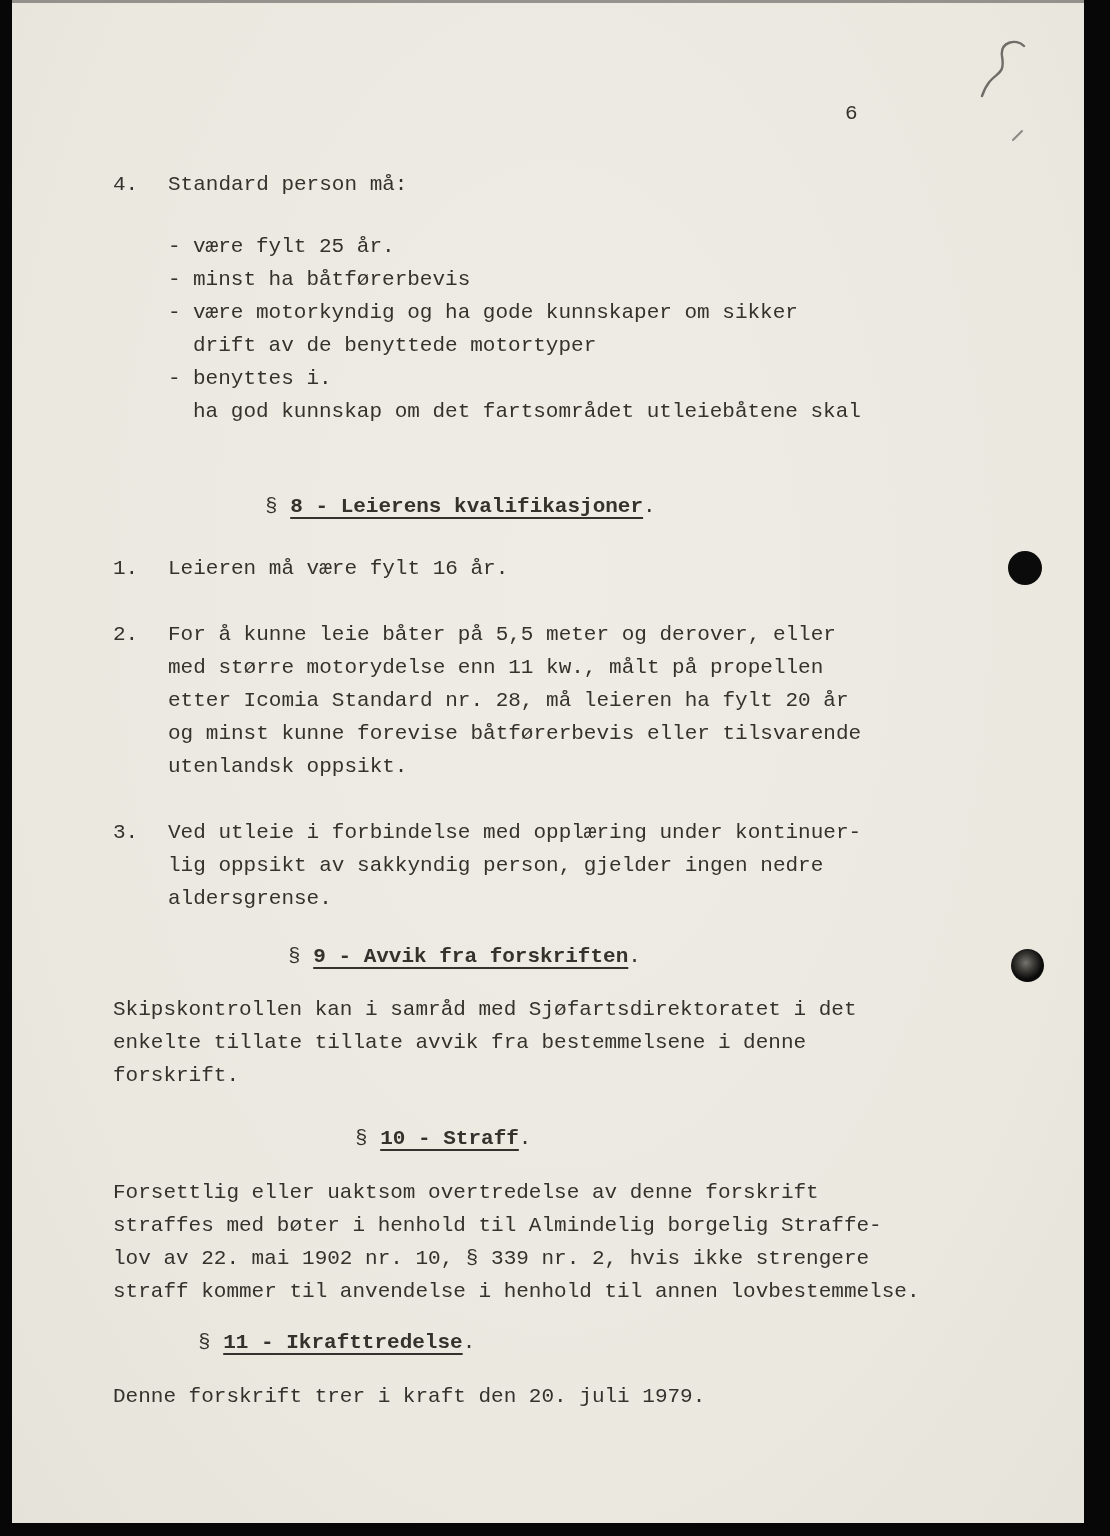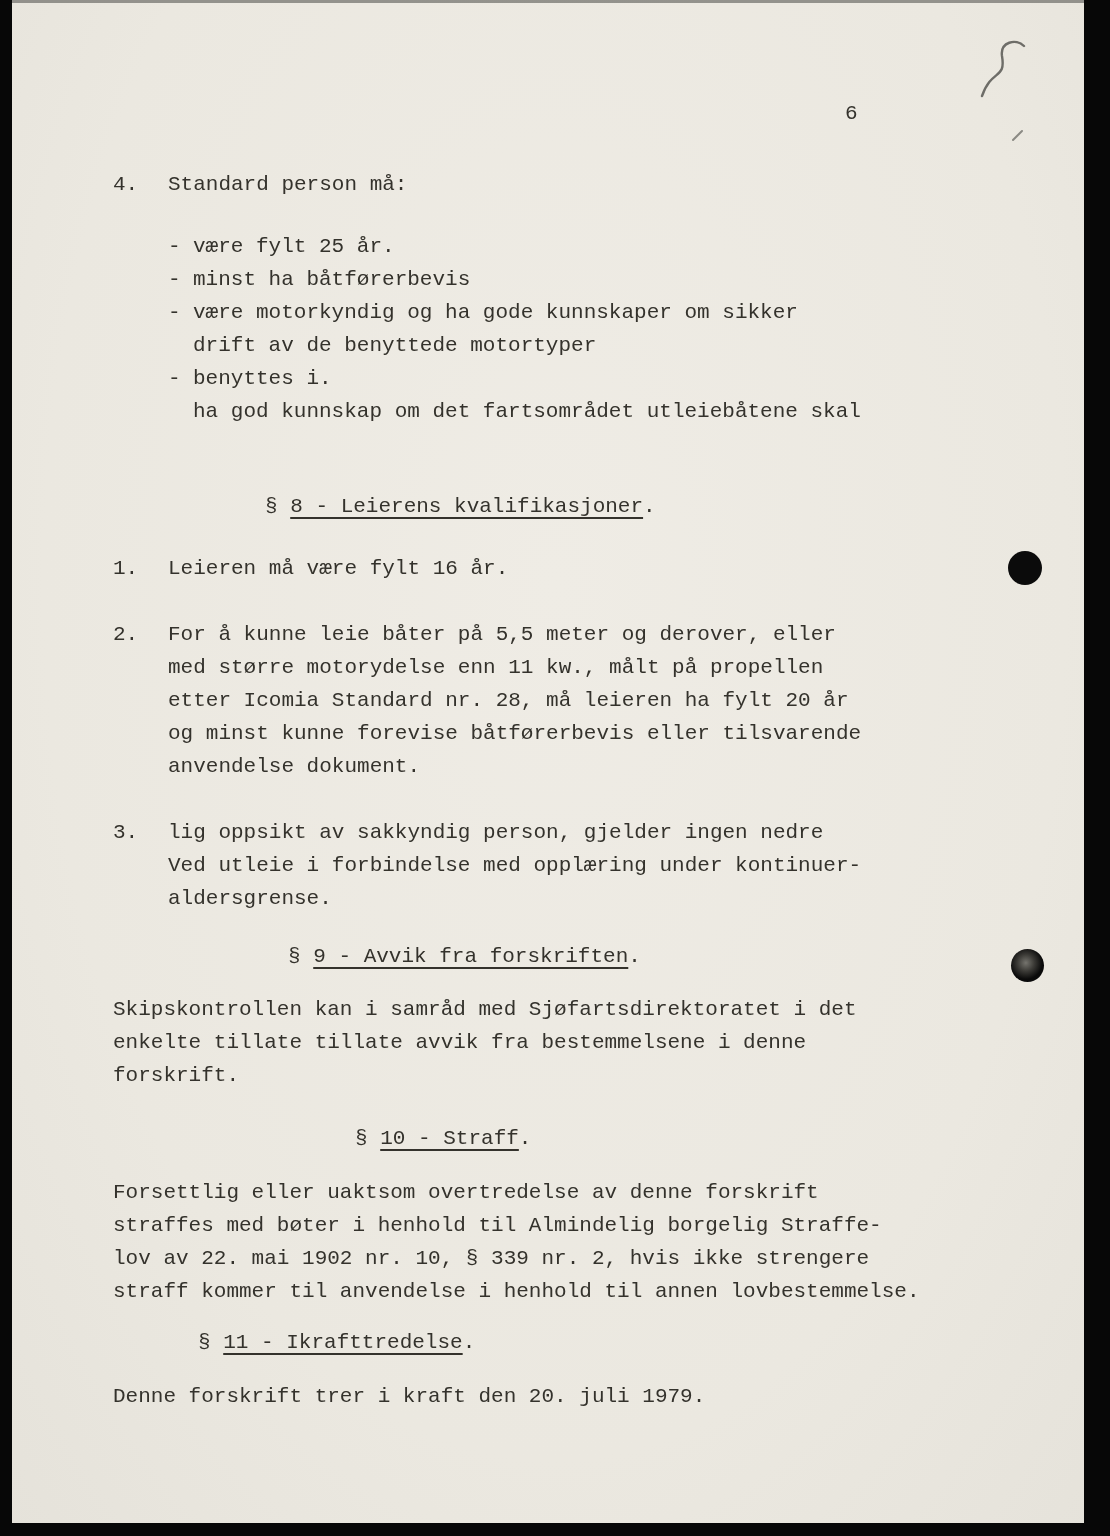--- a/index.html
+++ b/index.html
@@ -26,21 +26,21 @@
                  background: radial-gradient(circle at 45% 42%, #75746e 0%, #3b3a36 32%, #0a0a0a 62%); }
   .penmark { position:absolute; }
   .page-number { position:absolute; left:845px; top:97px; }
   .content { position:absolute; left:113px; top:168px; width:890px; }
   .numbered { display:flex; align-items:flex-start; }
   .numbered .num { width:55px; flex:0 0 55px; }
   .bullets { margin-left:55px; margin-top:29px; }
   .bullet { display:flex; align-items:flex-start; }
   .bullet .marker { width:25px; flex:0 0 25px; }
   .heading { white-space:nowrap; }
-  .u { text-decoration:underline; text-decoration-thickness:2px; text-underline-offset:5px; }
+  .u { text-decoration:underline; text-decoration-thickness:2px; text-underline-offset:5px;font-weight:bold; }
   .h8  { margin-top:62px; margin-left:152px; }
   .h9  { margin-top:25px; margin-left:175px; }
   .h10 { margin-top:30px; margin-left:242px; }
   .h11 { margin-top:18px; margin-left:85px; }
   .mt20 { margin-top:20px; }
   .mt21 { margin-top:21px; }
   .mt29 { margin-top:29px; }
   .mt33 { margin-top:33px; }
 </style>
 </head>
@@ -110,29 +110,29 @@
         </div>
     </div>
 
     <div class="numbered mt33">
       <span class="num">2.</span>
       <div class="body">
           <div>For å kunne leie båter på 5,5 meter og derover, eller</div>
           <div>med større motorydelse enn 11 kw., målt på propellen</div>
           <div>etter Icomia Standard nr. 28, må leieren ha fylt 20 år</div>
           <div>og minst kunne forevise båtførerbevis eller tilsvarende</div>
-          <div>anvendelse dokument.</div>
+          <div>utenlandsk oppsikt.</div>
         </div>
     </div>
 
     <div class="numbered mt33">
       <span class="num">3.</span>
       <div class="body">
+          <div>Ved utleie i forbindelse med opplæring under kontinuer-</div>
           <div>lig oppsikt av sakkyndig person, gjelder ingen nedre</div>
-          <div>Ved utleie i forbindelse med opplæring under kontinuer-</div>
           <div>aldersgrense.</div>
         </div>
     </div>
 
     <div class="heading h9"><span>§ </span><span class="u">9 - Avvik fra forskriften</span><span>.</span></div>
 
     <div class="paragraph mt20">
         <div>Skipskontrollen kan i samråd med Sjøfartsdirektoratet i det</div>
         <div>enkelte tillate tillate avvik fra bestemmelsene i denne</div>
         <div>forskrift.</div>

